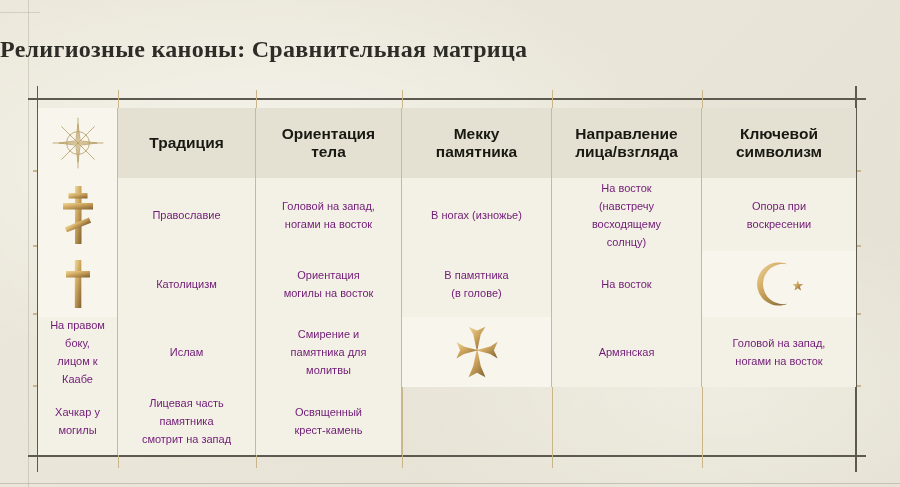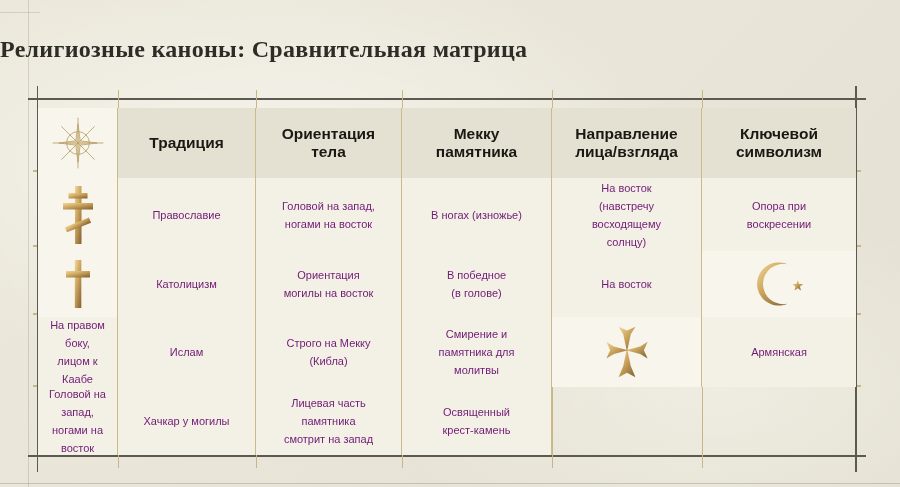--- a/index.html
+++ b/index.html
@@ -144,35 +144,33 @@
         <svg viewBox="0 0 30 50" width="30" height="50">
           <g fill="url(#gGold)">
             <rect x="11.8" y="1" width="6.5" height="48"></rect>
             <rect x="3" y="12" width="24" height="6.5"></rect>
           </g>
         </svg>
       </div>
       <div class="cell">Католицизм</div>
       <div class="cell">Ориентация
 могилы на восток</div>
-      <div class="cell">В победное
+      <div class="cell">В памятника
 (в голове)</div>
       <div class="cell">На восток</div>
 
       <div class="cell iconCell">
         <svg viewBox="0 0 64 64" width="60" height="60">
           <path d="M41 11 A23 23 0 1 0 41 53 A21.5 21.5 0 1 1 41 11 Z" fill="url(#gGold)"></path>
           <polygon points="52,28 53.4,32.1 57.7,32.2 54.3,34.7 55.5,38.9 52,36.4 48.5,38.9 49.7,34.7 46.3,32.2 50.6,32.1" fill="url(#gGold)"></polygon>
         </svg>
       </div>
       <div class="cell">На правом боку,
 лицом к Каабе</div>
       <div class="cell">Ислам</div>
-      <div class="cell">Строго на Мекку
-(Кибла)</div>
       <div class="cell">Смирение и
 памятника для
 молитвы</div>
 
       <div class="cell iconCell">
         <svg viewBox="0 0 48 64" width="46" height="60">
           <g fill="url(#gGold)">
             <path d="M24 32 L20 13 L15 5 L24 9 L33 5 L28 13 Z"></path>
             <path d="M24 28 L20 47 L15 59 L24 54 L33 59 L28 47 Z"></path>
             <path d="M25 30 L10 26 L2 21 L6 30 L2 39 L10 34 Z"></path>

